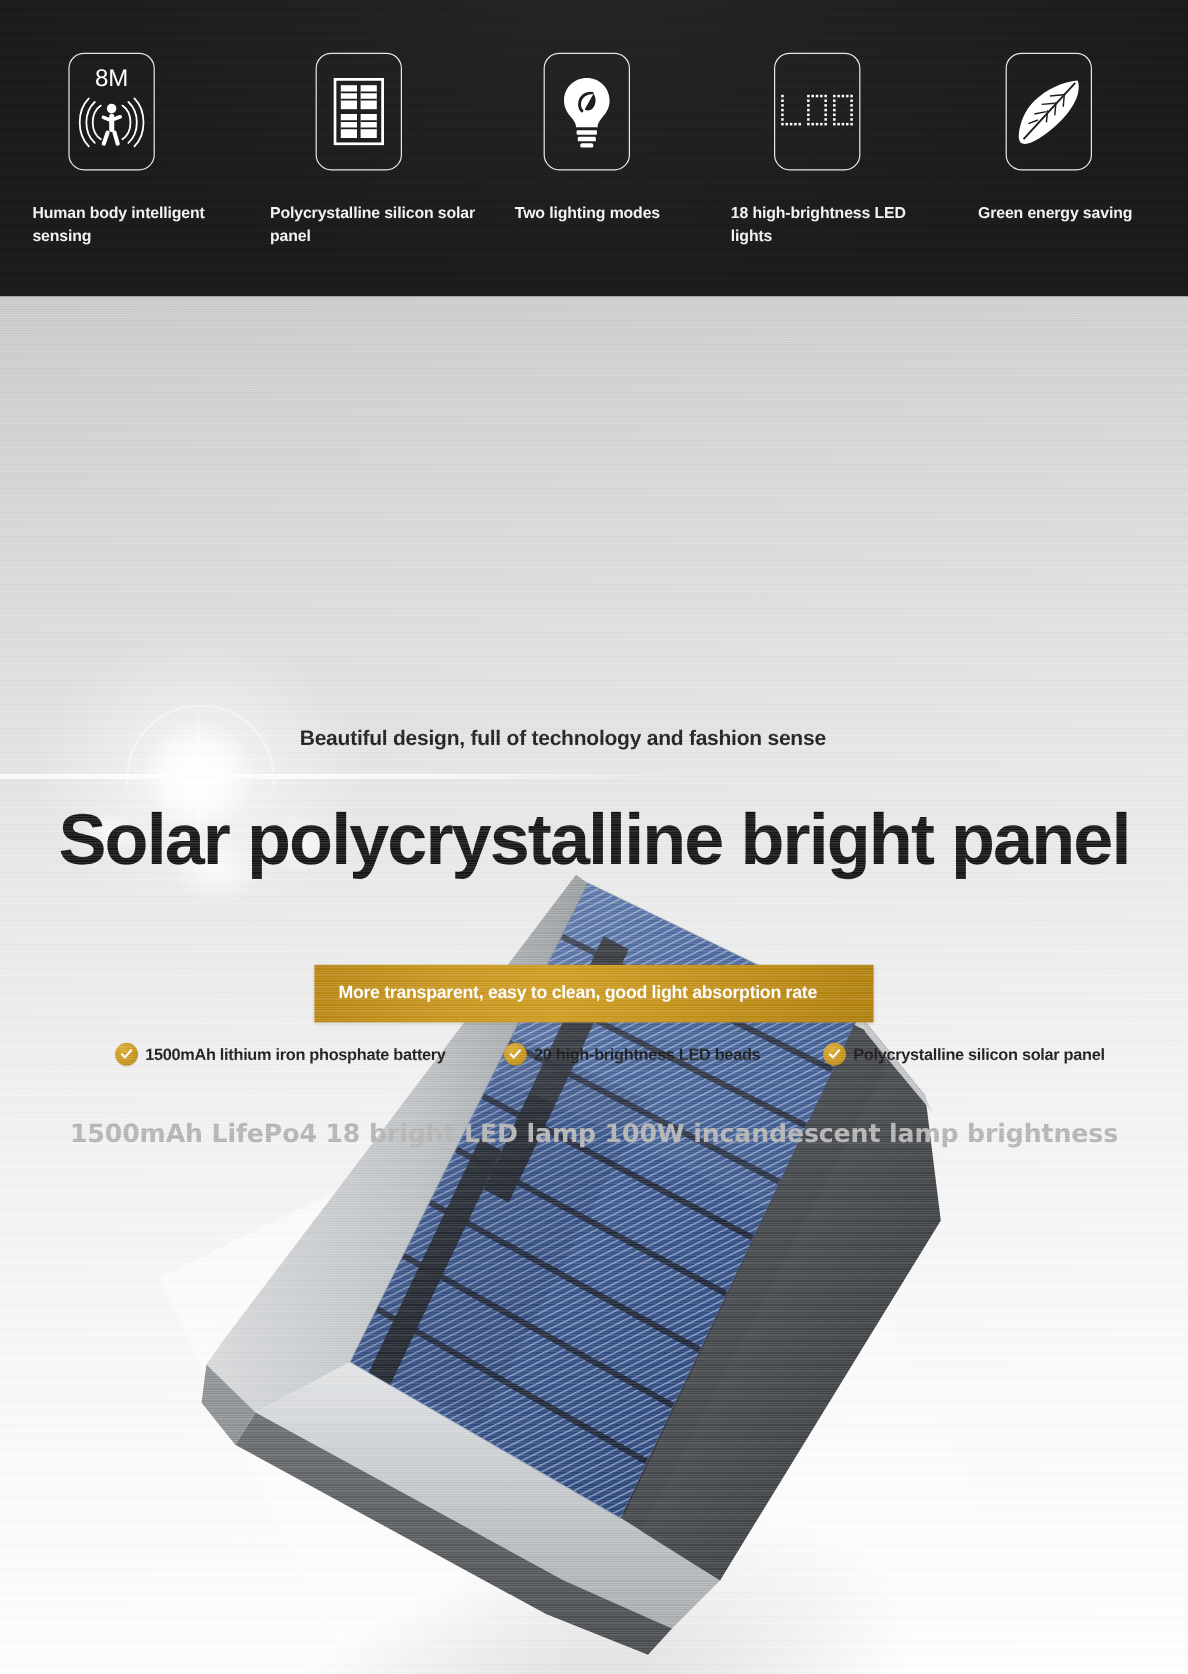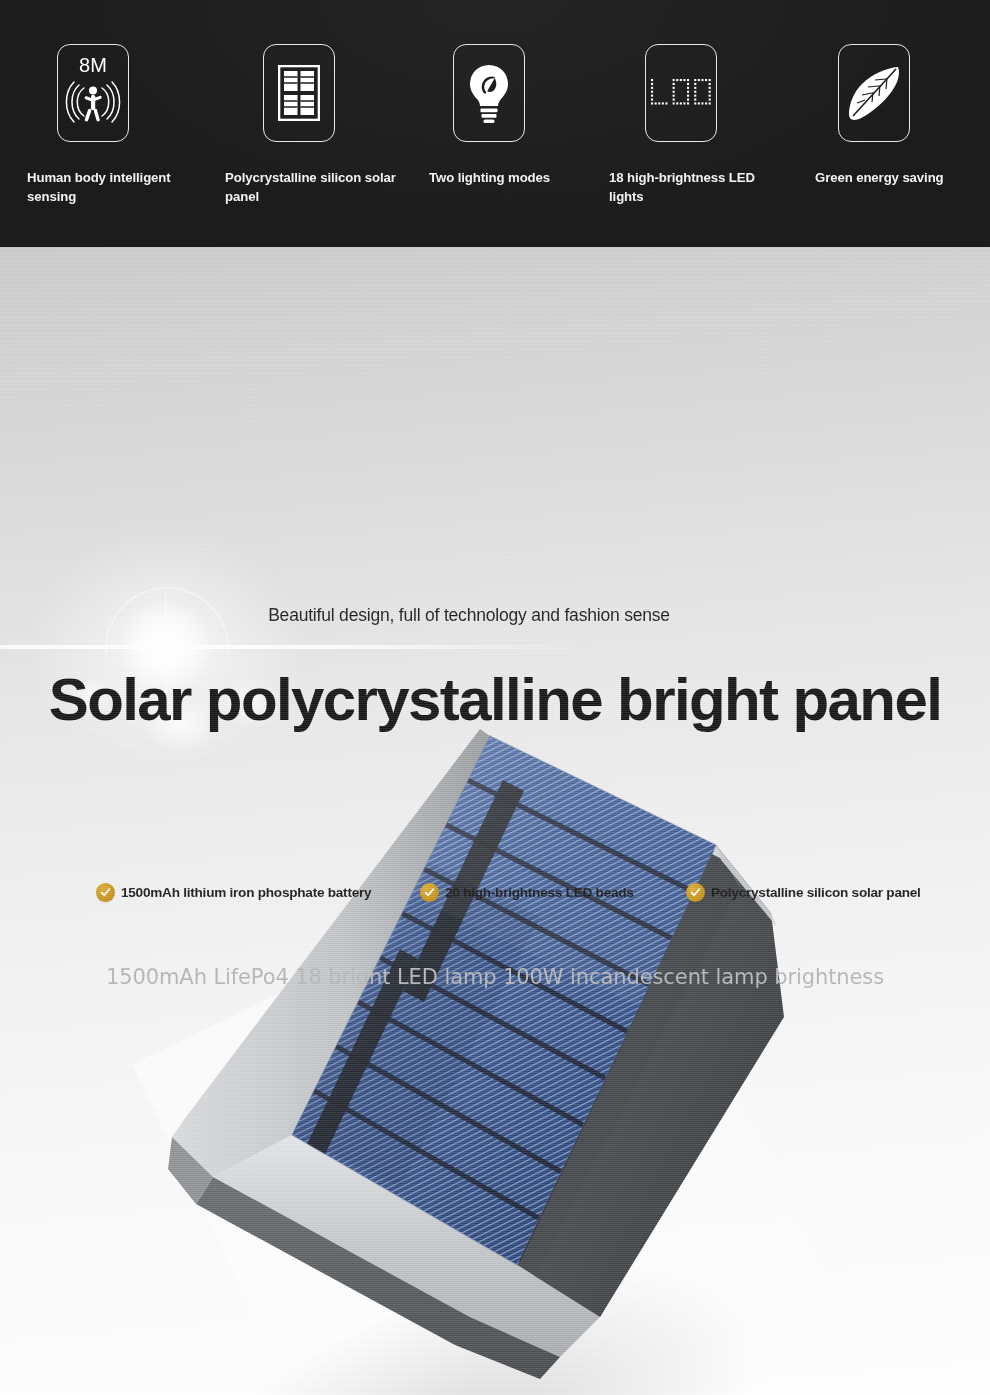--- a/index.html
+++ b/index.html
@@ -87,61 +87,60 @@
     background:radial-gradient(ellipse,rgba(255,255,255,.7),rgba(255,255,255,0) 72%);
   }
   .flare .ghost3{
     position:absolute;left:-24px;top:48px;width:80px;height:58px;border-radius:50%;
     background:radial-gradient(ellipse,rgba(255,255,255,.85),rgba(255,255,255,0) 70%);
   }
 
   
   .subtitle{
     position:absolute;left:0;top:358px;width:938px;text-align:center;
-    font-size:17.5px;font-weight:400;color:#1a1a1a;letter-spacing:-.2px;
+    font-size:17.5px;font-weight:700;color:#1a1a1a;letter-spacing:-.2px;
   }
   .headline{
     position:absolute;left:0;top:418px;width:990px;text-align:center;
     font-size:60px;font-weight:700;color:#121212;letter-spacing:-1.6px;
     white-space:nowrap;
   }
 
   
   .goldbar{
     position:absolute;left:262px;top:557px;width:466px;height:48px;
     background:linear-gradient(100deg,#b8840f 0%,#c8951c 24%,#cf9b1e 44%,#c08d14 72%,#b07d08 100%);
     display:flex;align-items:center;
     box-shadow:0 1px 3px rgba(0,0,0,.13);
   }
   .goldbar span{
     margin-left:20px;color:#ffffff;font-size:14.8px;font-weight:700;letter-spacing:-.25px;
   }
 
   
-  .checkrow{position:absolute;left:0;top:636px;width:850px;height:26px;}
+  .checkrow{position:absolute;left:0;top:622px;width:850px;height:26px;}
   .chk{position:absolute;display:flex;align-items:center;}
   .chk .badge{
     width:19px;height:19px;border-radius:50%;
     background:radial-gradient(circle at 35% 30%,#dcab33,#c08f16 70%,#ab7d0c 100%);
     display:flex;align-items:center;justify-content:center;flex:0 0 auto;
     box-shadow:0 1px 1px rgba(0,0,0,.12);
   }
   .chk .badge svg{display:block;}
   .chk .ctext{
     margin-left:6px;font-size:13.6px;font-weight:700;color:#171717;letter-spacing:-.25px;white-space:nowrap;
   }
   .c0{left:96px;}
   .c1{left:420px;}
   .c2{left:686px;}
 
   .grayline{
     position:absolute;left:0;top:686px;width:990px;text-align:center;
-    font-size:21px;color:#b4b4b4;letter-spacing:-.1px;font-weight:400;
+    font-size:21px;color:#b4b4b4;letter-spacing:-.1px;font-weight:700;
     font-family:"DejaVu Sans", sans-serif;
-    margin-top:32px;
   }
 
   
   .stage{position:absolute;left:0;top:470px;width:990px;height:678px;}
 
   .bgshape{position:absolute;background:rgba(255,255,255,.52);}
   .bgshape.s1{
     left:205px;top:255px;width:330px;height:410px;
     transform:rotate(-26deg);transform-origin:50% 50%;
     background:linear-gradient(135deg,rgba(255,255,255,.62),rgba(255,255,255,.28));
@@ -431,20 +430,23 @@
           </g>
 
           <polygon points="292,418 490,19 716,128 517,548" fill="none" stroke="#5d7199" stroke-width="1.2" opacity="0.5"></polygon>
         </svg>
       </div>
     </div>
 
     <div class="subtitle">Beautiful design, full of technology and fashion sense</div>
     <div class="headline">Solar polycrystalline bright panel</div>
 
+    <div class="goldbar">
+      <span>More transparent, easy to clean, good light absorption rate</span>
+    </div>
 
     <div class="checkrow">
       <div class="chk c0">
         <span class="badge">
           <svg width="11" height="11" viewBox="0 0 11 11">
               <path d="M1.6 5.6 L4.1 8.2 L9.3 2.2" fill="none" stroke="#ffffff" stroke-width="1.7" stroke-linecap="round" stroke-linejoin="round"></path>
             </svg>
         </span>
         <span class="ctext">1500mAh lithium iron phosphate battery</span>
       </div>

